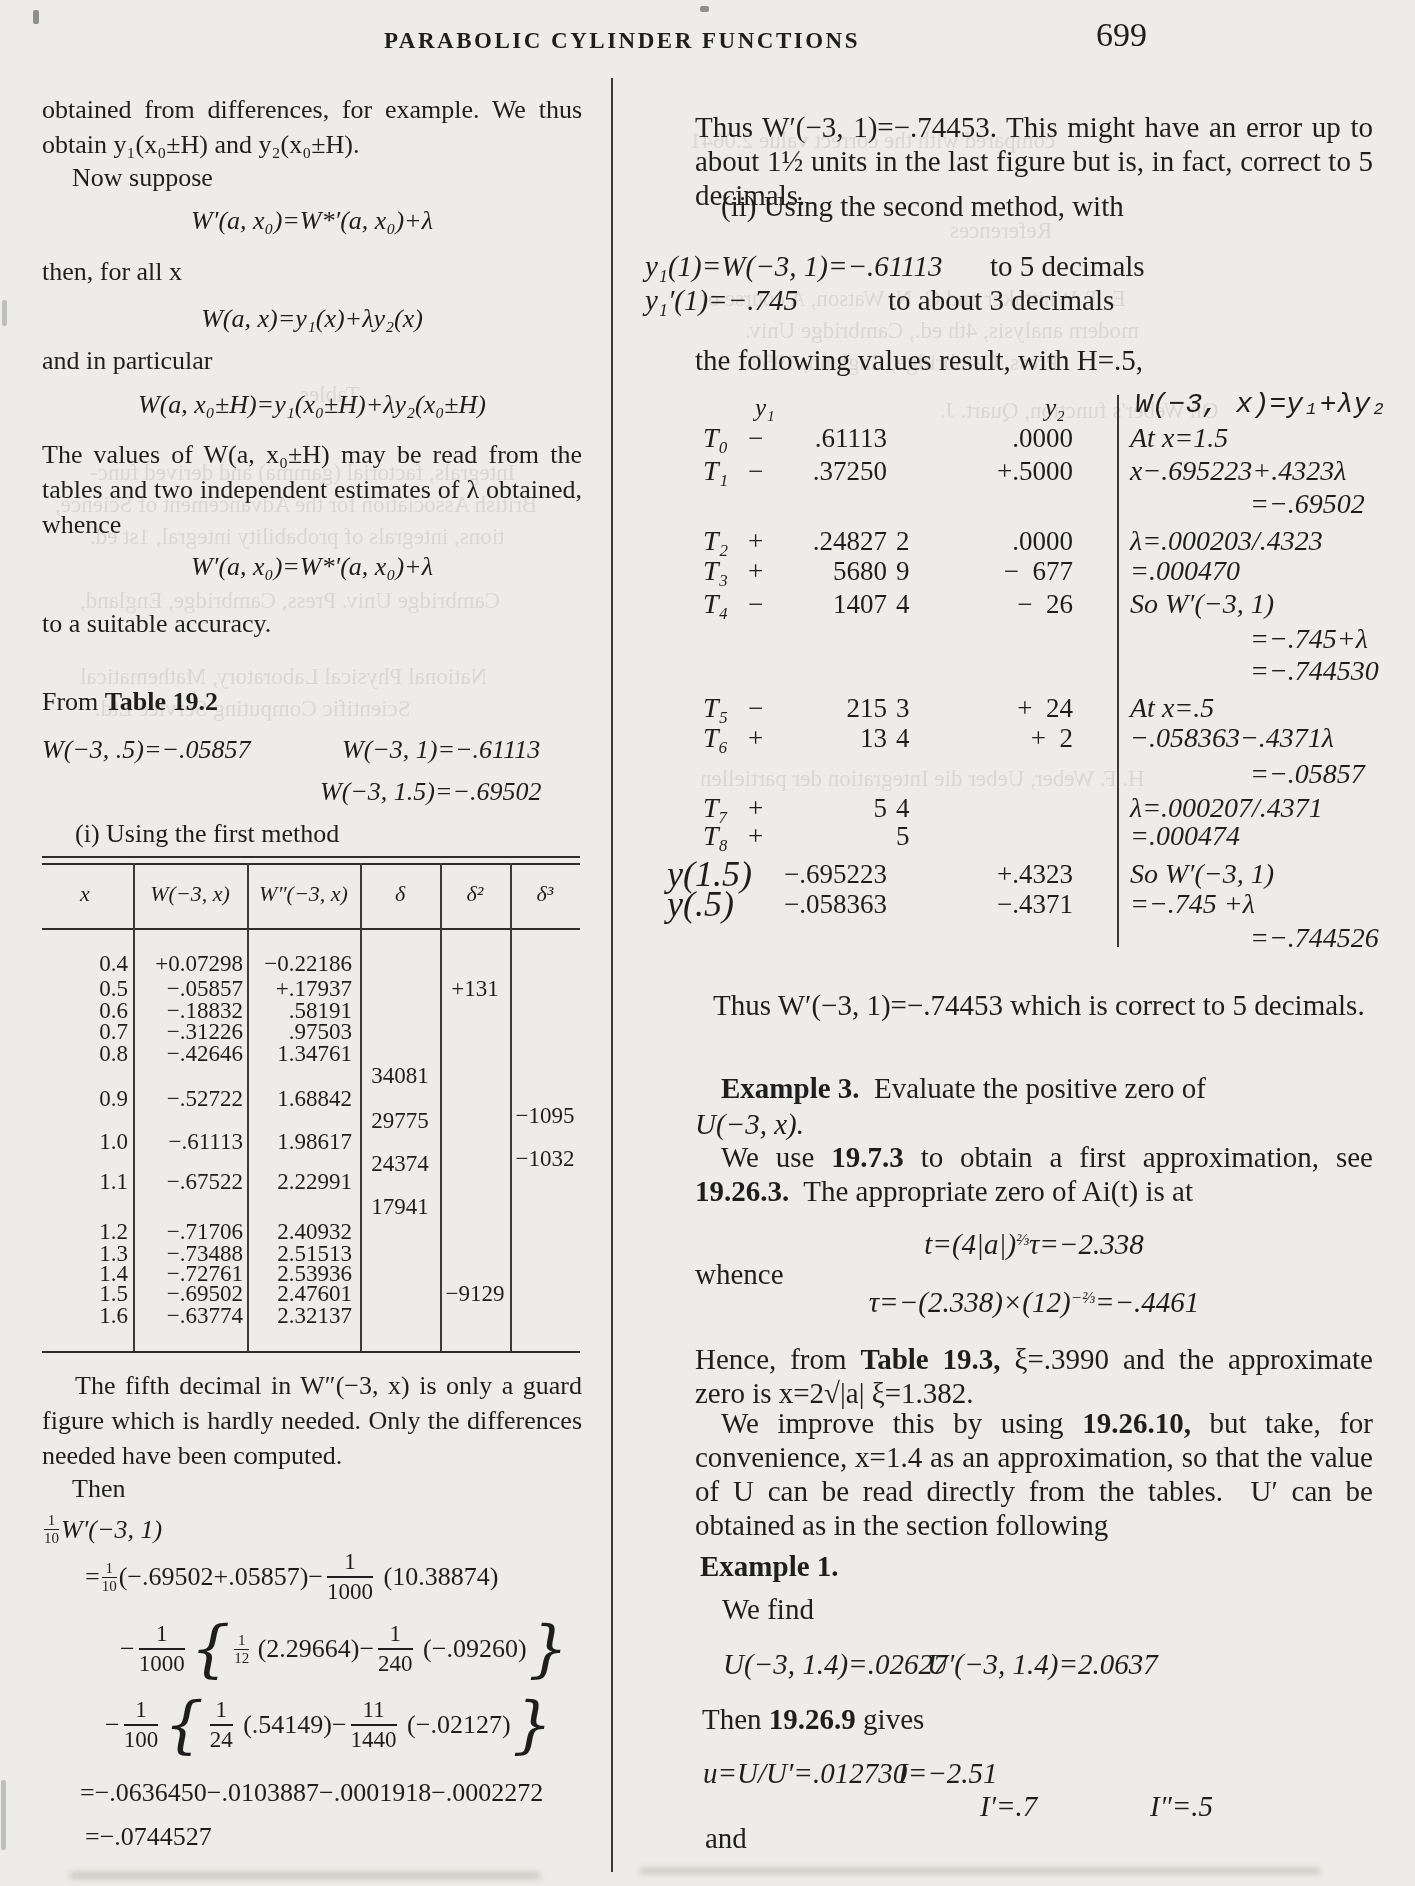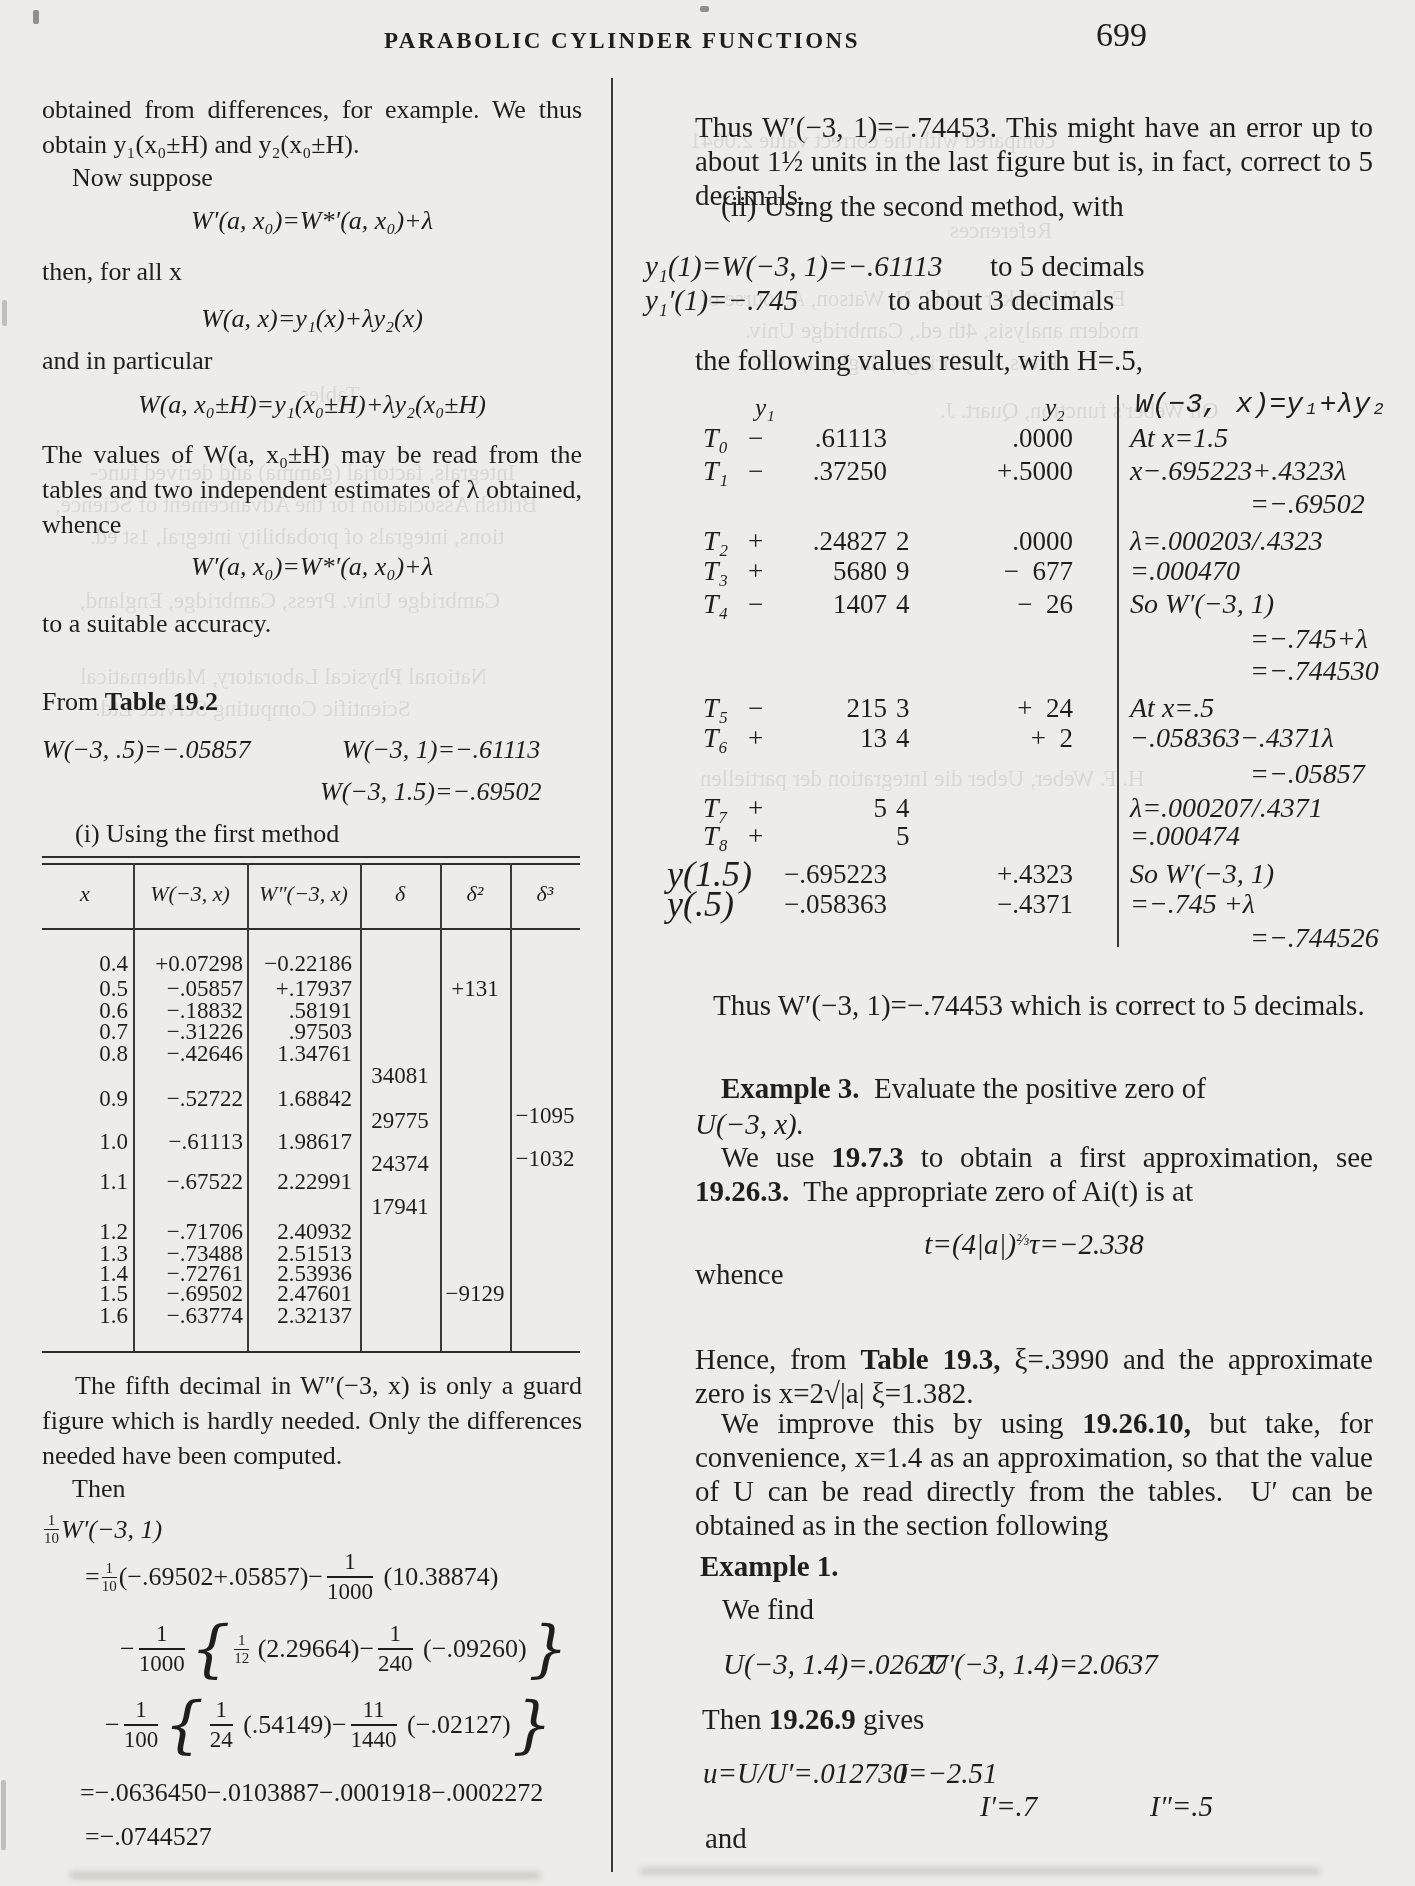--- a/index.html
+++ b/index.html
@@ -370,20 +370,23 @@
   <div class="abs math" style="left:695px;top:1108px;font-size:29px;">U(−3, x).</div>
 
   <div class="abs rp" style="left:695px;top:1140px;text-indent:26px;">
     <span>We use </span><span class="b">19.7.3</span><span> to obtain a first approximation, see </span><span class="b">19.26.3.</span><span style="white-space:pre-wrap;">  The appropriate zero of Ai(t) is at</span>
   </div>
 
   <div class="abs ctr eqtext" style="left:695px;top:1228px;width:678px;font-size:29px;">
     <span>t=(4|a|)</span><span class="sup">⅔</span><span>τ=−2.338</span>
   </div>
   <div class="abs" style="left:695px;top:1258px;font-size:29px;">whence</div>
+  <div class="abs ctr eqtext" style="left:695px;top:1286px;width:678px;font-size:29px;">
+    <span>τ=−(2.338)×(12)</span><span class="sup">−⅔</span><span>=−.4461</span>
+  </div>
 
   <div class="abs rp" style="left:695px;top:1342px;">
     <span>Hence, from </span><span class="b">Table 19.3,</span><span> ξ=.3990 and the approximate zero is x=2√|a| ξ=1.382.</span>
   </div>
 
   <div class="abs rp" style="left:695px;top:1406px;text-indent:26px;">
     <span>We improve this by using </span><span class="b">19.26.10,</span><span style="white-space:pre-wrap;"> but take, for convenience, x=1.4 as an approximation, so that the value of U can be read directly from the tables.  U′ can be obtained as in the section following</span>
   </div>
 
   <div class="abs b" style="left:700px;top:1550px;font-size:29px;">Example 1.</div>

